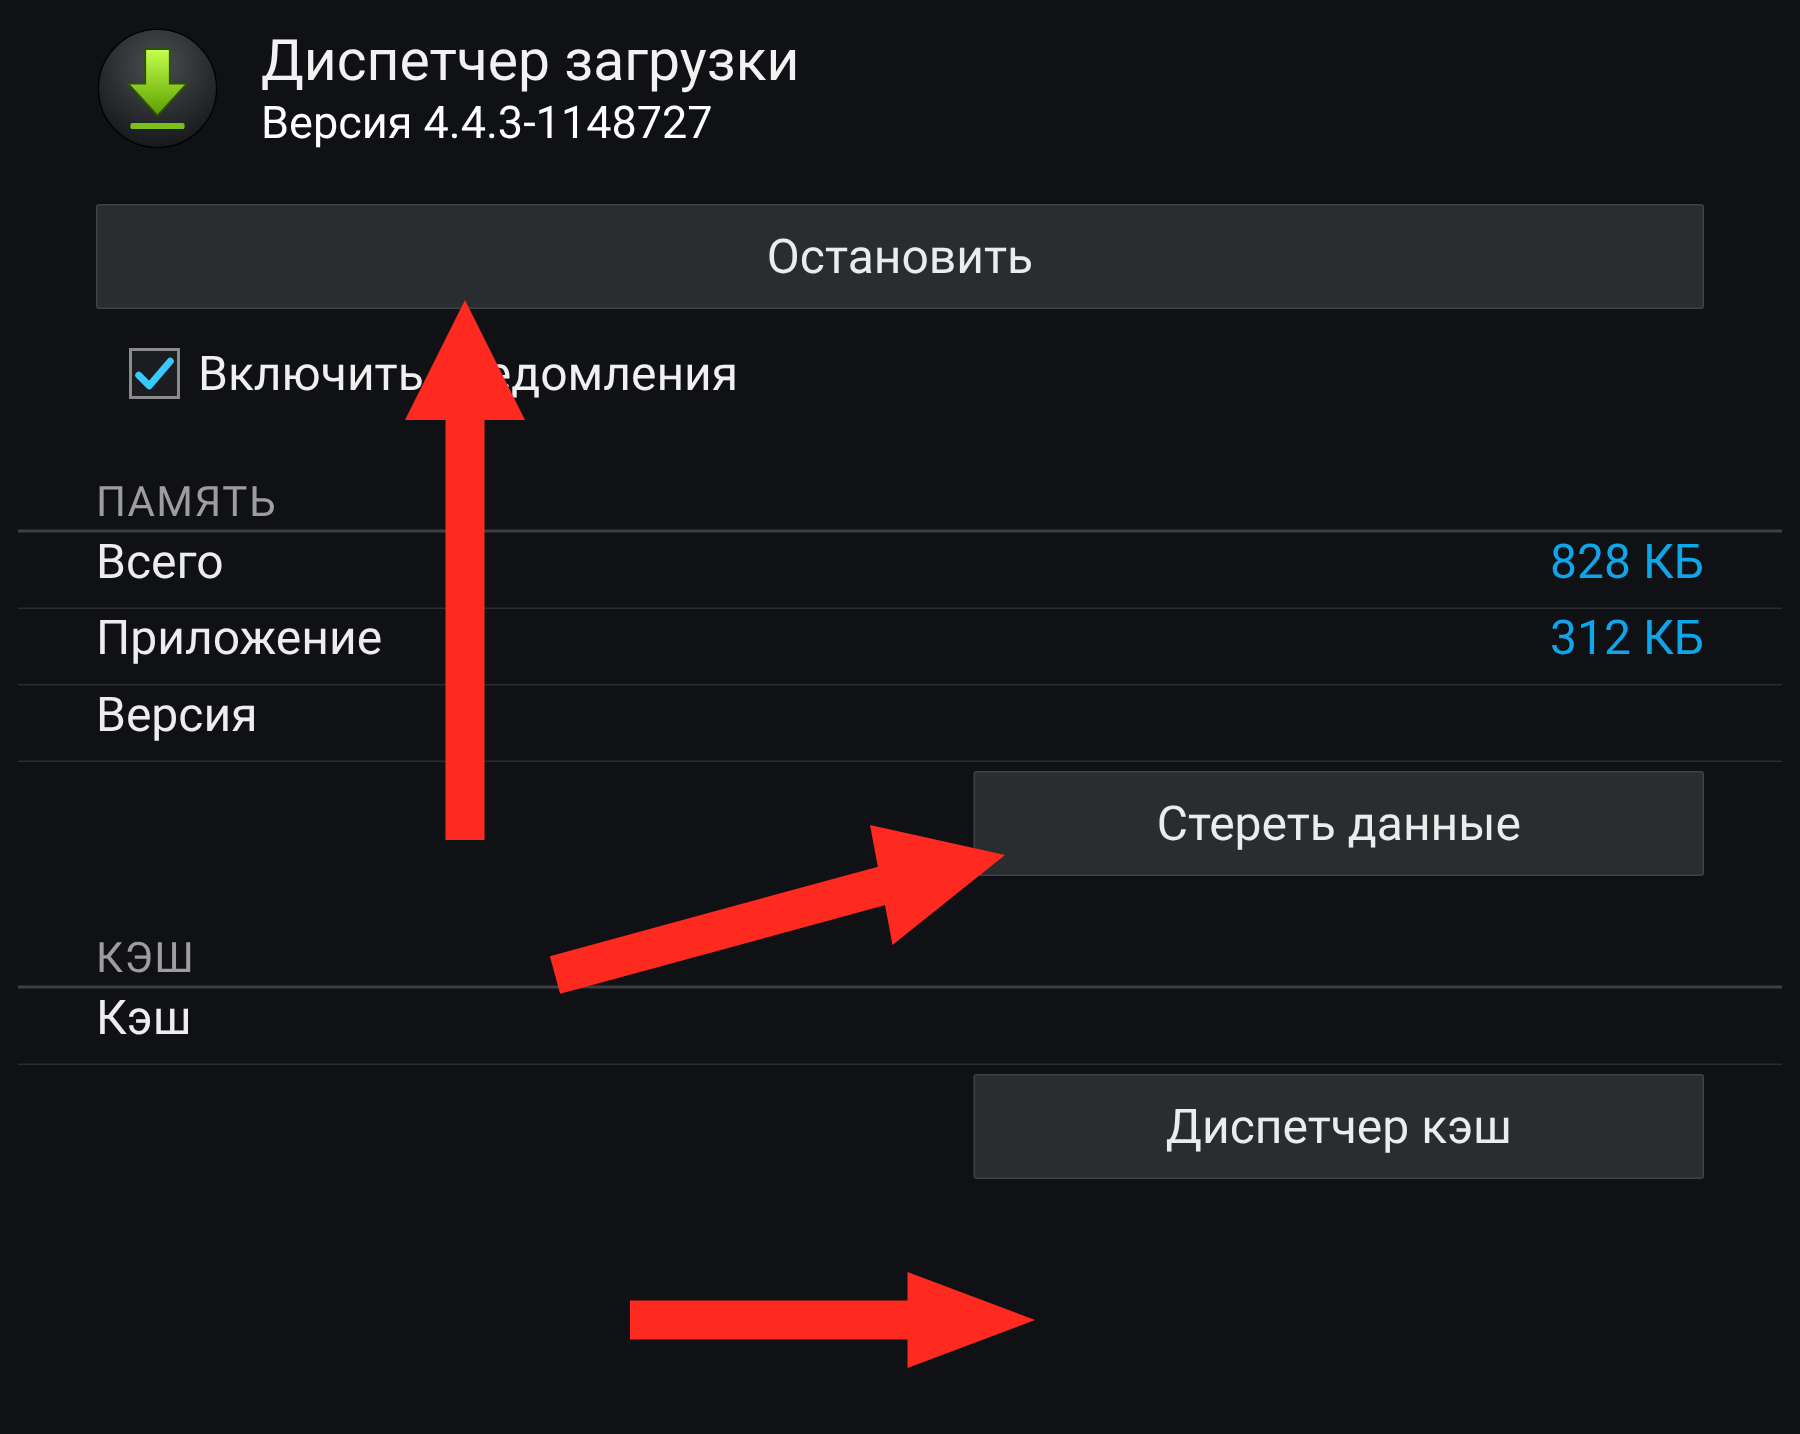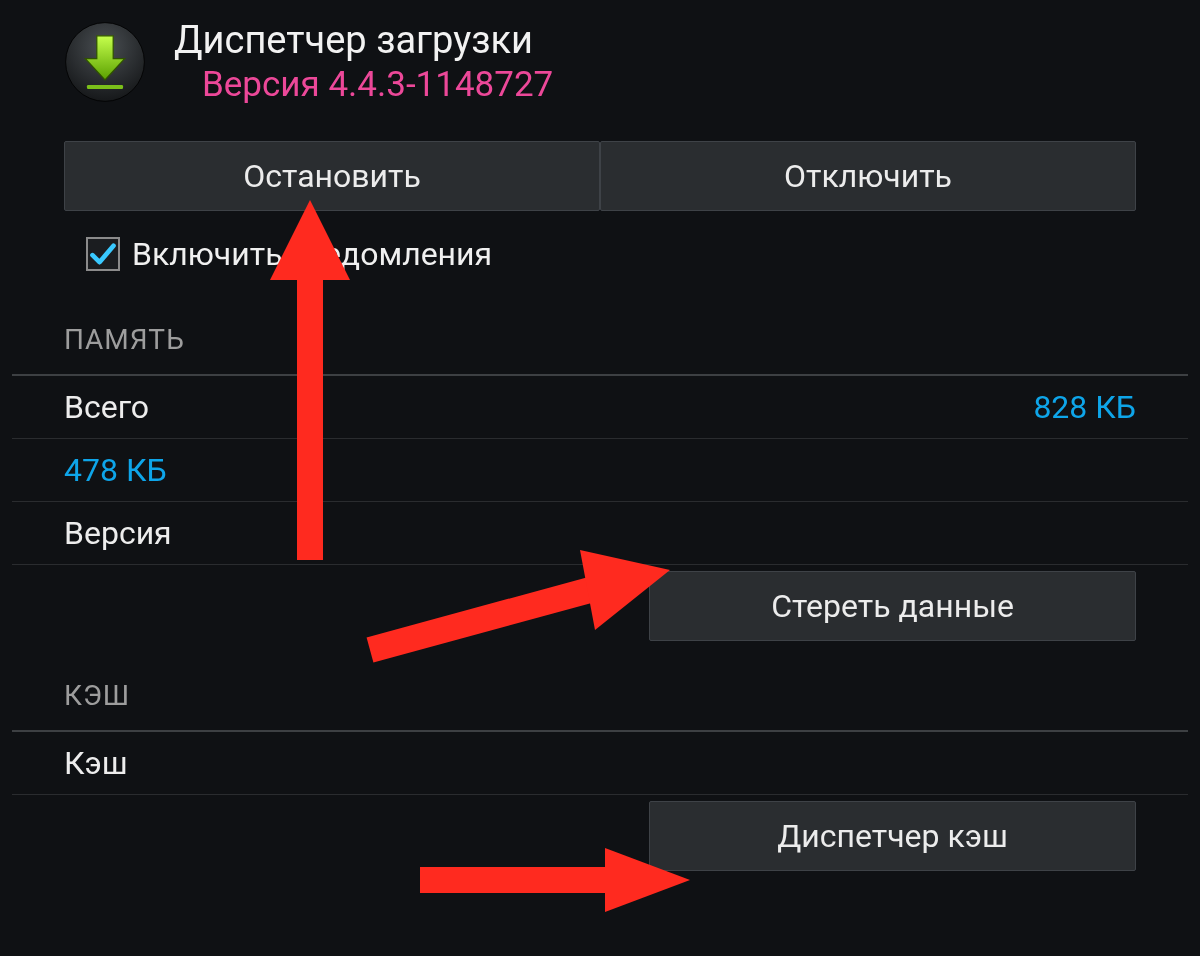--- a/index.html
+++ b/index.html
@@ -17,21 +17,21 @@
       align-items: center;
       padding: 18px 34px 10px 64px;
       gap: 28px;
     }
     .app-icon {
       width: 82px; height: 82px;
       flex: 0 0 82px;
     }
     .app-title-block { display: flex; flex-direction: column; gap: 2px; }
     .app-title { font-size: 38px; color: #f2f2f2; font-weight: 400; }
-    .app-version { font-size: 35px; color: #ec4899; margin-left: 28px; }
+    .app-version { font-size: 30px; color: #ffffff; }
     .button-row {
       display: flex;
       padding: 26px 64px 18px 64px;
     }
     .btn {
       flex: 1 1 0;
       background: #2a2d30;
       border: 1px solid #3e4247;
       color: #ececec;
       font-size: 32px;
@@ -56,28 +56,28 @@
       background: #1b1d20;
       display: inline-flex; align-items: center; justify-content: center;
       cursor: pointer;
     }
     .checkbox svg { display: block; }
     .checkbox-label { font-size: 32px; color: #f0f0f0; }
     .section-header {
       font-size: 28px;
       color: #9d9d9d;
       letter-spacing: 1px;
-      padding: 26px 52px 18px 52px;
+      padding: 26px 52px 2px 52px;
       border-bottom: 2px solid #3d4043;
       margin: 0 12px;
     }
     .info-row {
       display: flex; justify-content: space-between; align-items: flex-end;
       font-size: 32px;
-      padding: 12px 52px 12px 52px;
+      padding: 0 52px 12px 52px;
       border-bottom: 1px solid #2a2c2f;
       margin: 0 12px;
     }
     .info-row:last-of-type { border-bottom: none; }
     .label { color: #ededed; }
     .value { color: #0ea5e9; }
     .action-row {
       display: flex;
       padding: 6px 64px 12px 64px;
       margin-left: 36px;
@@ -110,40 +110,40 @@
     </svg>
   </div>
   <div class="app-title-block">
     <div class="app-title">Диспетчер загрузки</div>
     <div class="app-version">Версия 4.4.3-1148727</div>
   </div>
 </div>
 
 <div class="button-row">
   <div class="btn">Остановить</div>
-  <div class="btn">Отключить</div>
 </div>
 
 <div class="checkbox-row">
   <span class="checkbox">
     <svg width="28" height="28" viewBox="0 0 24 24">
       <polyline points="3,13 9,19 21,5" fill="none" stroke="#39c9ff" stroke-width="4" stroke-linecap="round" stroke-linejoin="round"></polyline>
     </svg>
   </span>
   <span class="checkbox-label">Включить уведомления</span>
 </div>
 
 <div class="section-header">ПАМЯТЬ</div>
 
 <div class="info-row">
   <span class="label">Всего</span>
   <span class="value">828 КБ</span>
 </div>
 <div class="info-row">
-  <span class="value">478 КБ</span>
+  <span class="label">Приложение</span>
+  <span class="value">312 КБ</span>
 </div>
 <div class="info-row">
   <span class="label">Версия</span>
 </div>
 
 <div class="action-row">
   <div class="btn btn-half-right">Стереть данные</div>
 </div>
 
 <div class="section-header">КЭШ</div>

